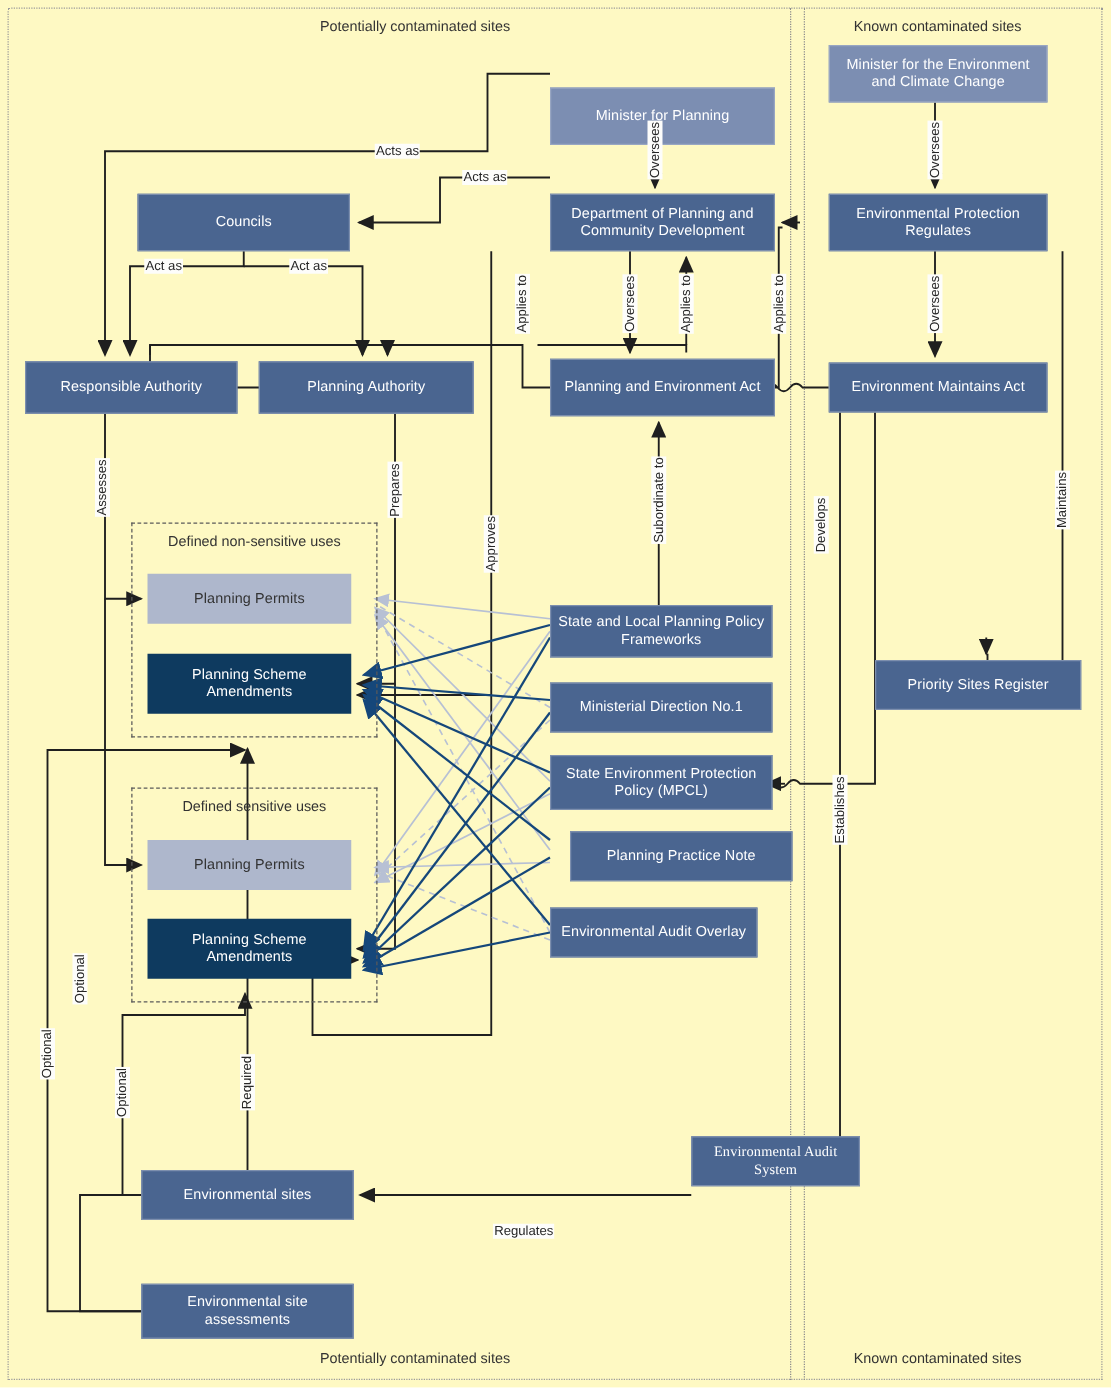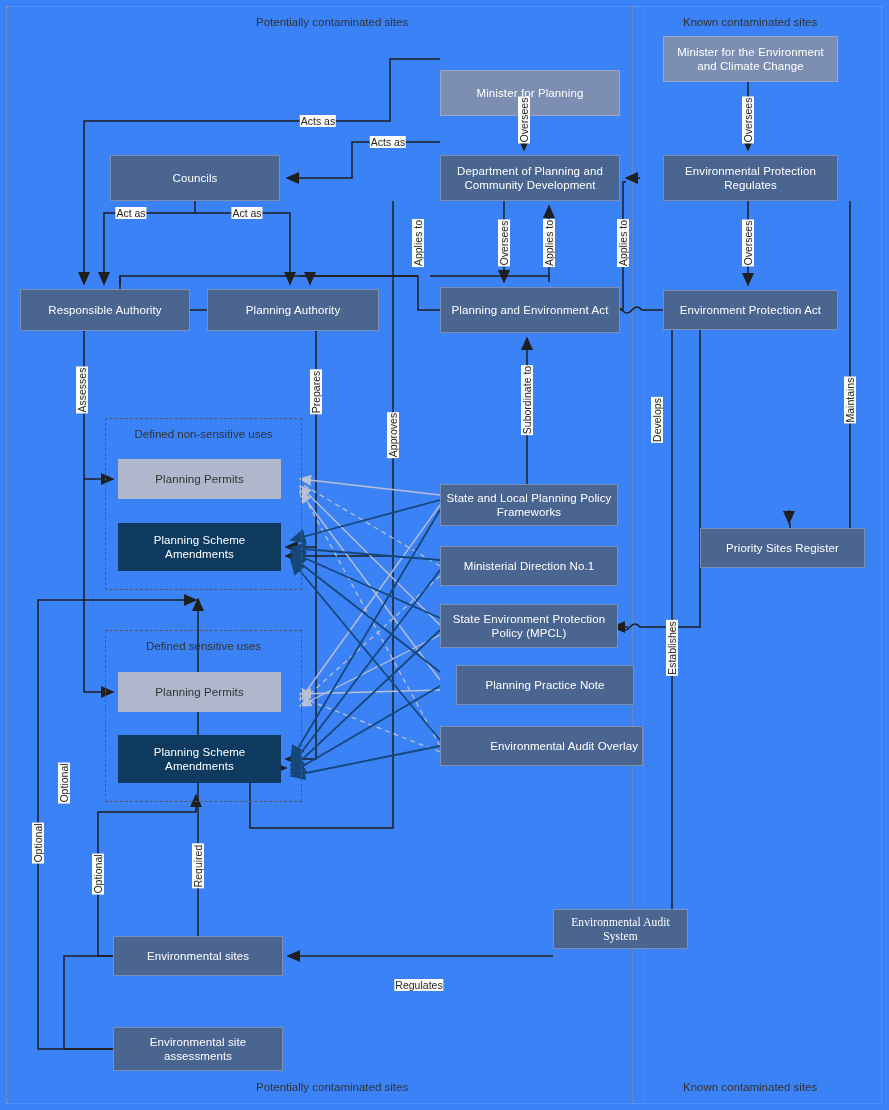--- a/index.html
+++ b/index.html
@@ -1,17 +1,17 @@
 <!DOCTYPE html>
 <html><head>
 <meta charset="utf-8">
 <style>
   html,body{margin:0;padding:0;background:#ffffff;}
   body{font-family:"Liberation Sans","DejaVu Sans",sans-serif;}
-  #stage{position:relative;width:889px;height:1110px;background:#3b82f6;overflow:hidden;}
+  #stage{position:relative;width:889px;height:1110px;background:#fef9c3;overflow:hidden;}
   #edges{position:absolute;left:0;top:0;width:889px;height:1110px;}
   .node{position:absolute;box-sizing:border-box;display:flex;align-items:center;
         justify-content:center;text-align:center;color:#ffffff;font-size:11.5px;
         line-height:14px;padding:2px 4px;letter-spacing:.1px;}
   .node.mid{background:#4A6590;border:1px solid #7d8fae;}
   .node.light{background:#7C8EB2;border:1px solid #98a6c2;}
   .node.permit{background:#AEB7CC;border:none;color:#333333;}
   .node.amend{background:#0E3A5F;border:none;color:#ffffff;}
   .group{position:absolute;box-sizing:border-box;border:1.4px dashed #5a5a5a;background:transparent;}
   .group-title{position:absolute;font-size:11.5px;color:#333;white-space:nowrap;}
@@ -164,21 +164,21 @@
       <div class="node mid" style="left: 20px; top: 289px; width: 170px; height: 42px;">
         <span>Responsible Authority</span>
       </div>
       <div class="node mid" style="left: 207px; top: 289px; width: 172px; height: 42px;">
         <span>Planning Authority</span>
       </div>
       <div class="node mid" style="left: 440px; top: 287px; width: 180px; height: 46px;">
         <span>Planning and Environment Act</span>
       </div>
       <div class="node mid" style="left: 663px; top: 290px; width: 175px; height: 40px;">
-        <span>Environment Protection Act</span>
+        <span>Environment Maintains Act</span>
       </div>
       <div class="node mid" style="left: 700px; top: 528px; width: 165px; height: 40px;">
         <span>Priority Sites Register</span>
       </div>
       <div class="node permit" style="left: 118px; top: 459px; width: 163px; height: 40px;">
         <span>Planning Permits</span>
       </div>
       <div class="node amend" style="left: 118px; top: 523px; width: 163px; height: 48px;">
         <span>Planning Scheme Amendments</span>
       </div>
@@ -193,21 +193,21 @@
       </div>
       <div class="node mid" style="left: 440px; top: 546px; width: 178px; height: 40px;">
         <span>Ministerial Direction No.1</span>
       </div>
       <div class="node mid" style="left: 440px; top: 604px; width: 178px; height: 44px;">
         <span>State Environment Protection Policy (MPCL)</span>
       </div>
       <div class="node mid" style="left: 456px; top: 665px; width: 178px; height: 40px;">
         <span>Planning Practice Note</span>
       </div>
-      <div class="node mid" style="left: 440px; top: 726px; width: 203px; height: 40px; justify-content: flex-end;">
+      <div class="node mid" style="left: 440px; top: 726px; width: 166px; height: 40px;">
         <span>Environmental Audit Overlay</span>
       </div>
       <div class="node mid" style="left: 113px; top: 936px; width: 170px; height: 40px;">
         <span>Environmental sites</span>
       </div>
       <div class="node mid" style="left: 113px; top: 1027px; width: 170px; height: 44px;">
         <span>Environmental site assessments</span>
       </div>
       <div class="node mid" style="left: 553px; top: 909px; width: 135px; height: 40px; font-family: Liberation Serif, serif;">
         <span>Environmental Audit System</span>

